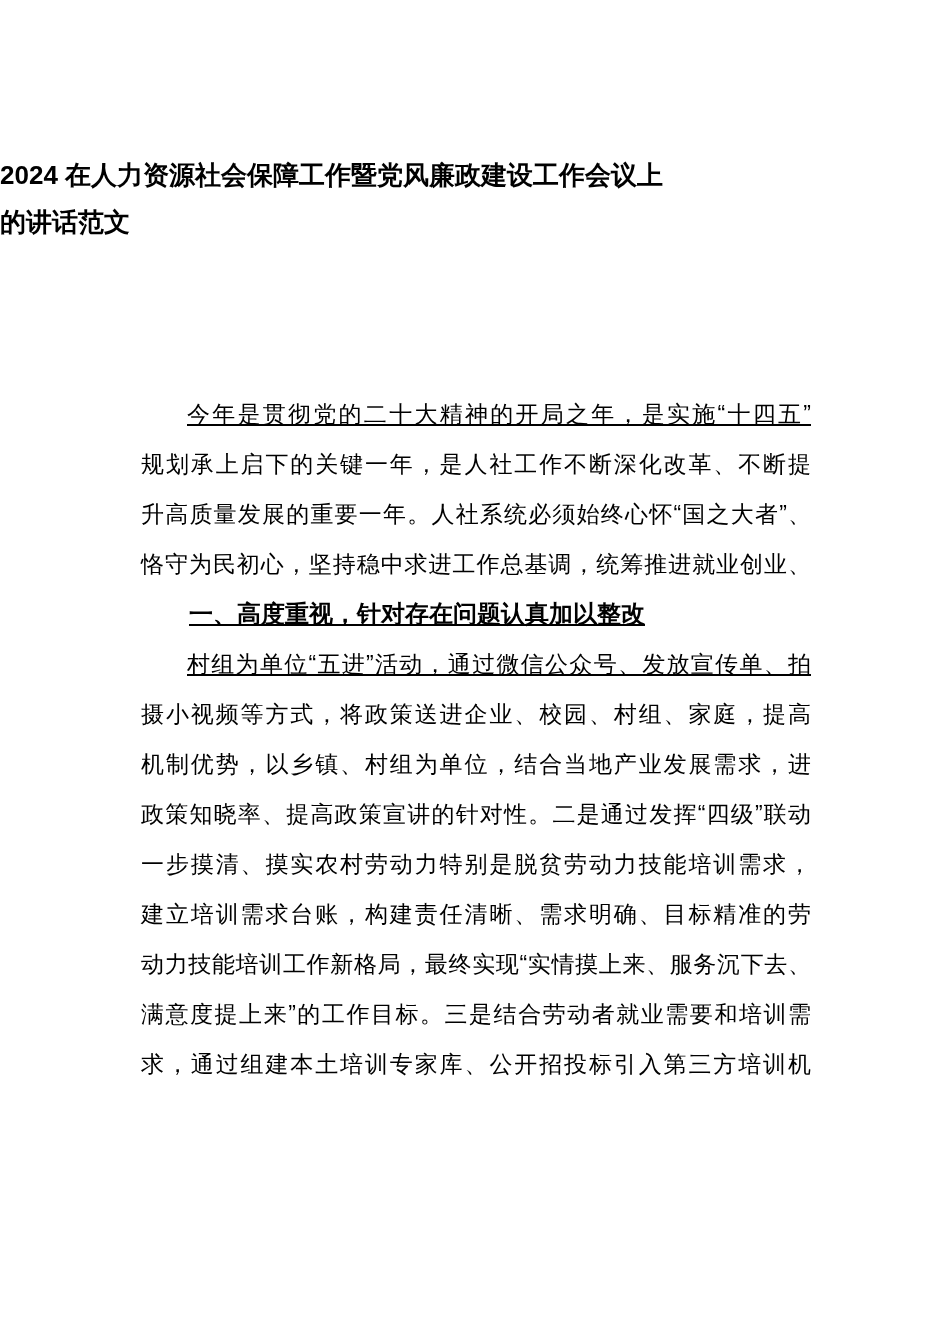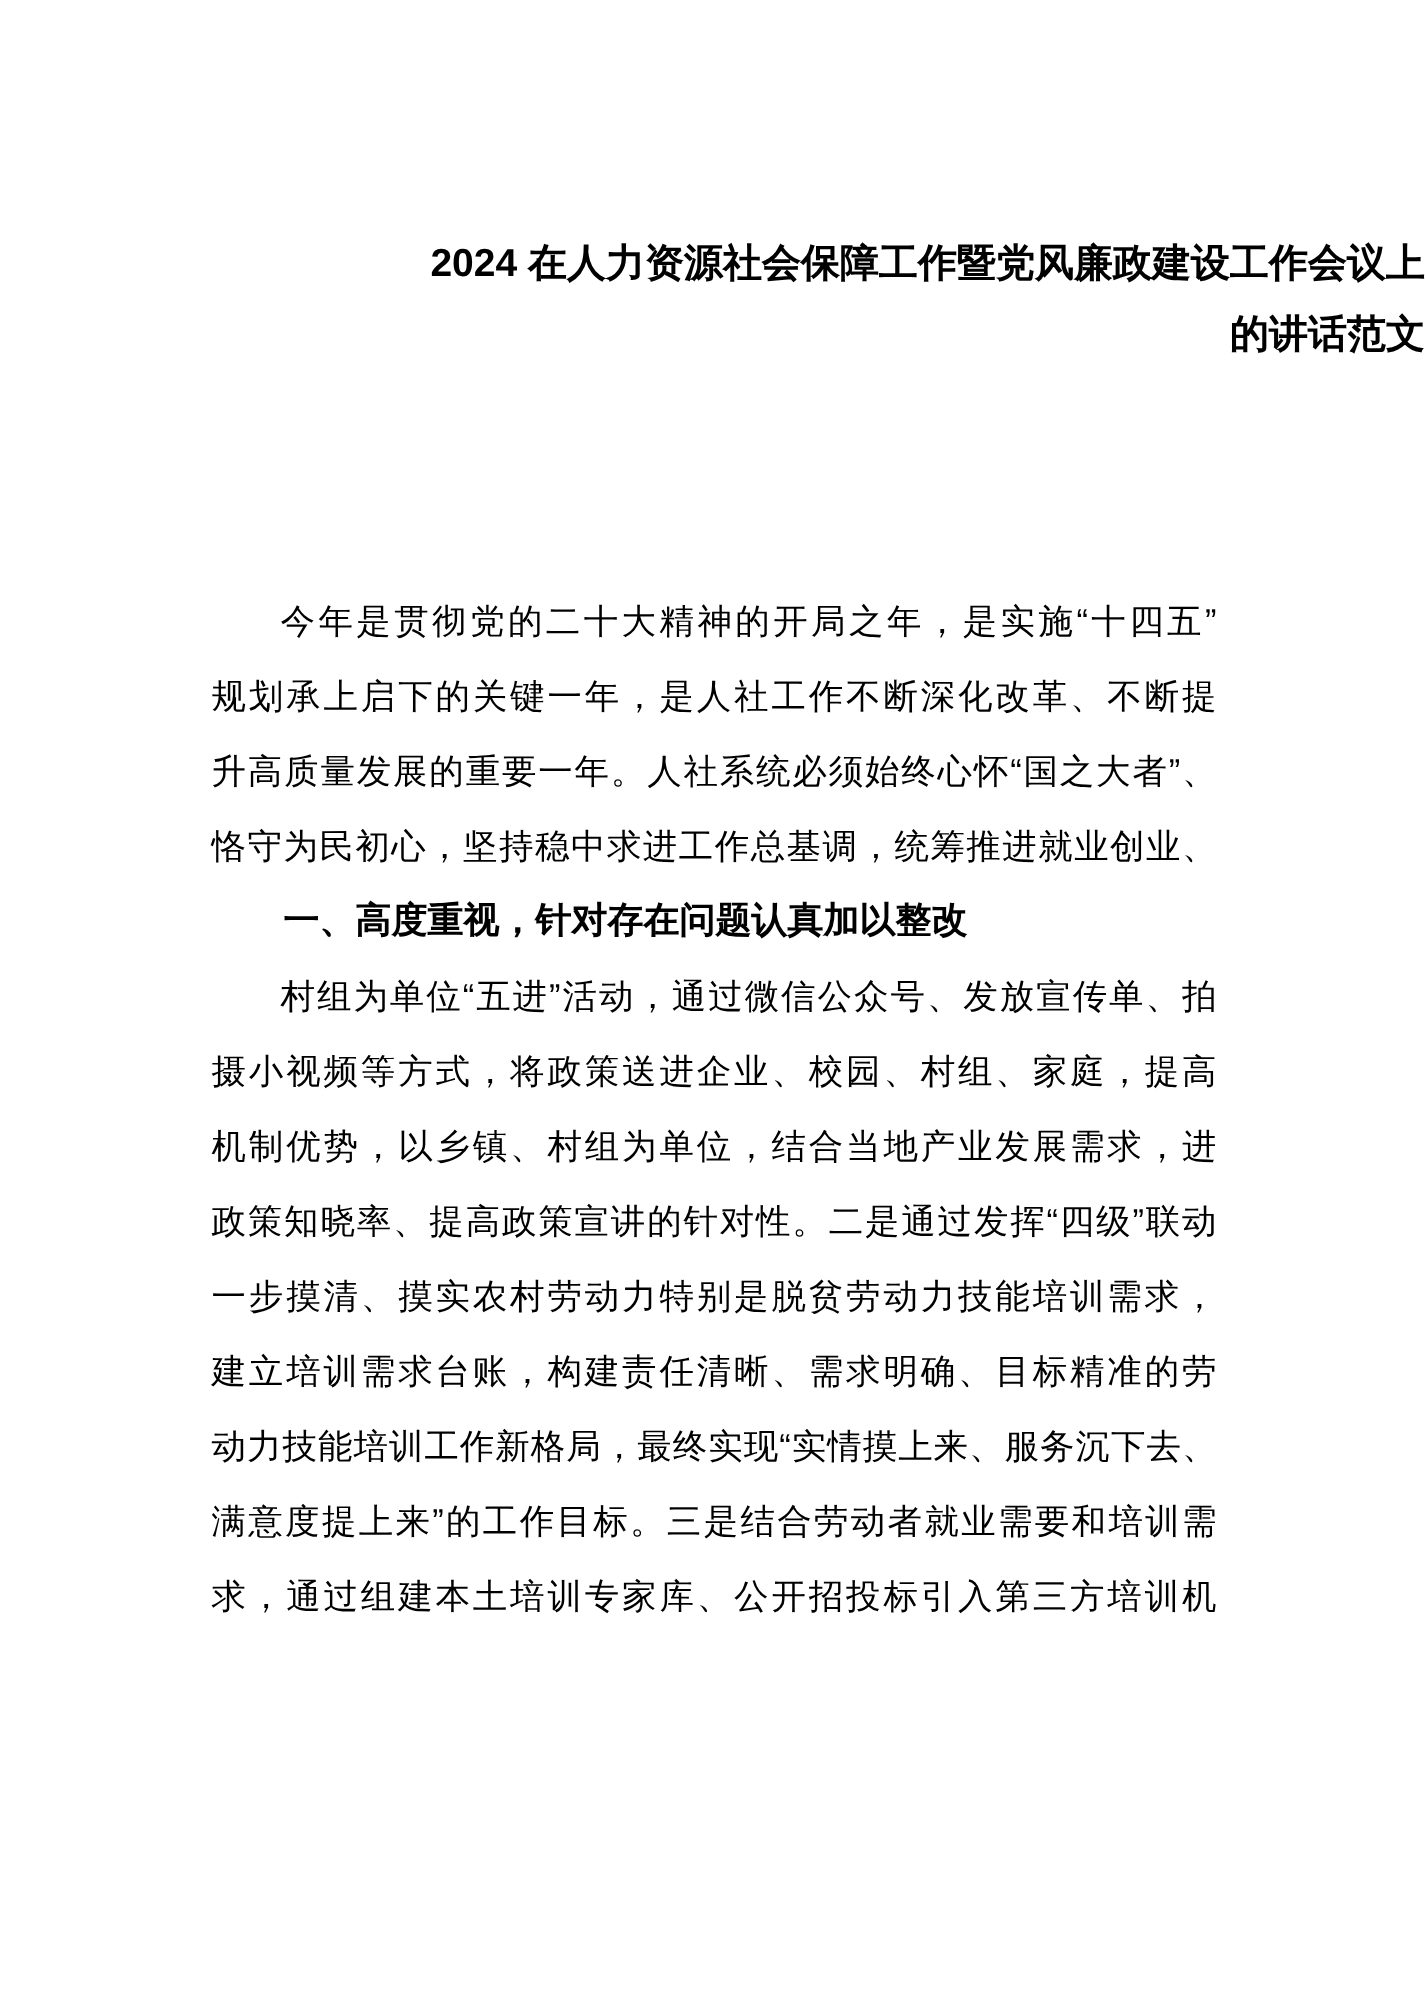--- a/index.html
+++ b/index.html
@@ -14,21 +14,21 @@
     background: #ffffff;
     overflow: hidden;
     font-family: "Liberation Sans", "DejaVu Sans", sans-serif;
     color: #000000;
   }
   .title-block {
     position: absolute;
     top: 152px;
     left: 0;
     width: 950px;
-    text-align: right;
+    text-align: left;
     font-weight: 700;
     font-size: 26px;
     line-height: 47px;
   }
   .body-block {
     position: absolute;
     top: 389px;
     left: 141px;
     width: 670px;
     font-size: 23px;
@@ -38,20 +38,21 @@
     height: 50px;
     text-align: justify;
     text-align-last: left;
     text-justify: inter-ideograph;
   }
   .line.fill {
     text-align-last: justify;
   }
   .line.indent {
     text-indent: 2em;
+    text-decoration: underline;
   }
   .block.heading .line {
     font-weight: 700;
     font-size: 24px;
   }
 </style>
 </head>
 <body>
 
 <div class="page">

